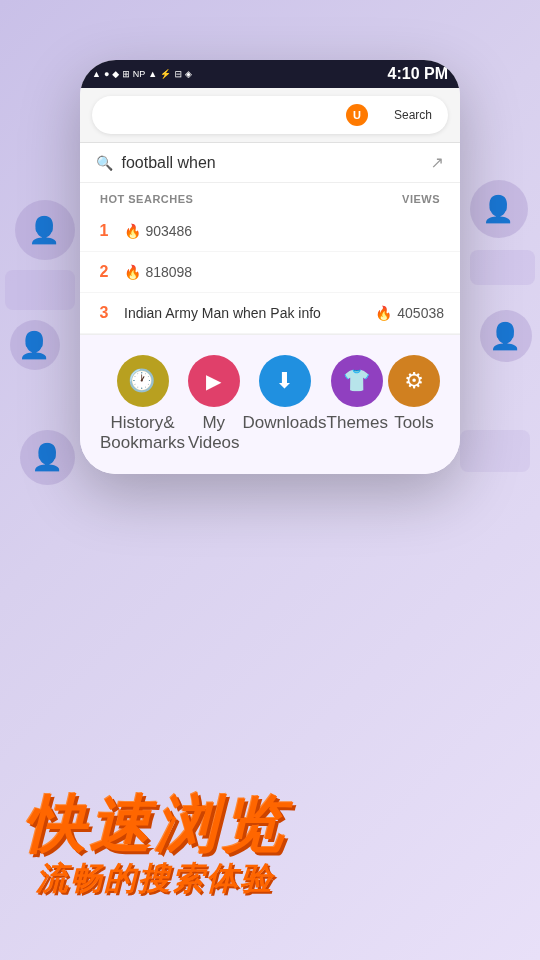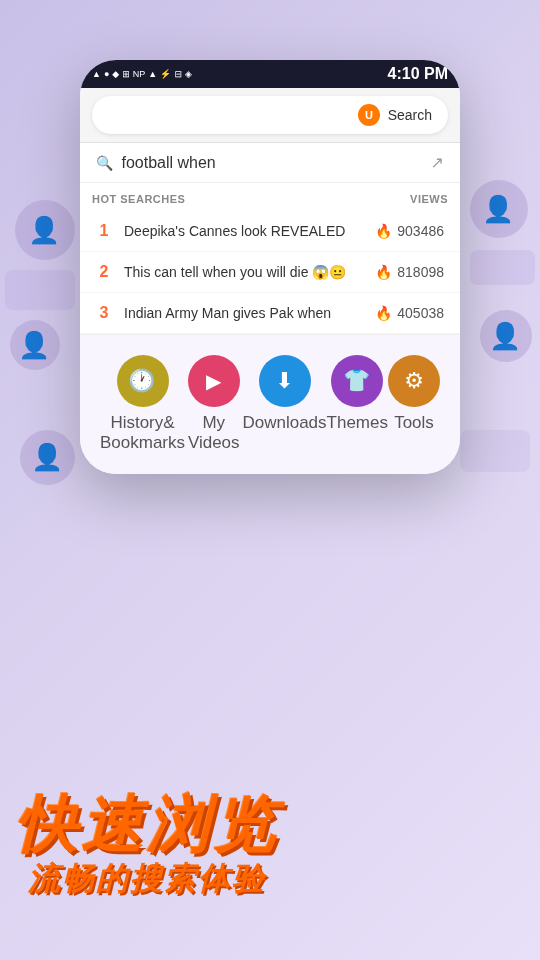--- a/index.html
+++ b/index.html
@@ -75,23 +75,24 @@
       box-shadow: 0 1px 4px rgba(0,0,0,0.1);
     }
 
     .uc-logo {
       width: 22px;
       height: 22px;
       margin-right: 8px;
     }
 
     .search-top-label {
-      font-size: 14px;
+      font-size: 12px;
       font-weight: 500;
       color: #333;
+      margin-left: 18px;
     }
 
     
     .search-panel {
       background: white;
       margin: 0;
       border-bottom: 1px solid #eee;
     }
 
     .search-input-row {
@@ -115,21 +116,21 @@
 
     .search-arrow {
       color: #999;
       font-size: 16px;
     }
 
     
     .hot-searches-header {
       display: flex;
       justify-content: space-between;
-      padding: 10px 12px 6px;
+      padding: 10px 20px 6px;
     }
 
     .hot-searches-label {
       font-size: 11px;
       font-weight: 700;
       color: #888;
       letter-spacing: 0.5px;
     }
 
     .views-label {
@@ -217,21 +218,21 @@
       font-size: 17px;
       color: #555;
       text-align: center;
       line-height: 1.2;
     }
 
     
     .chinese-text-overlay {
       position: absolute;
       bottom: 60px;
-      left: 16px;
+      left: 24px;
       z-index: 20;
     }
 
     .chinese-title {
       font-size: 62px;
       font-weight: 900;
       color: #ff6600;
       text-shadow: 3px 3px 0 #cc4400, -1px -1px 0 #ff8833;
       letter-spacing: 4px;
       line-height: 1.1;
@@ -317,39 +318,37 @@
       <span class="search-arrow">↗</span>
     </div>
 
     <div class="hot-searches-header">
       <span class="hot-searches-label">HOT SEARCHES</span>
       <span class="views-label">VIEWS</span>
     </div>
 
     <div class="hot-search-item">
       <span class="item-rank">1</span>
-      <span class="item-text">Deepika's Cannes look REVEALED</span>
       <div class="item-views-wrapper">
         <span class="fire-emoji">🔥</span>
         <span class="item-views">903486</span>
       </div>
     </div>
 
     <div class="hot-search-item">
       <span class="item-rank">2</span>
-      <span class="item-text">This can tell when you will die 😱😐</span>
       <div class="item-views-wrapper">
         <span class="fire-emoji">🔥</span>
         <span class="item-views">818098</span>
       </div>
     </div>
 
     <div class="hot-search-item">
       <span class="item-rank">3</span>
-      <span class="item-text">Indian Army Man gives Pak when</span>
+      <span class="item-text">Indian Army Man when Pak info</span>
       <div class="item-views-wrapper">
         <span class="fire-emoji">🔥</span>
         <span class="item-views">405038</span>
       </div>
     </div>
 
   </div>
 
   <div class="phone-bottom">
     <div class="app-icons-row">

